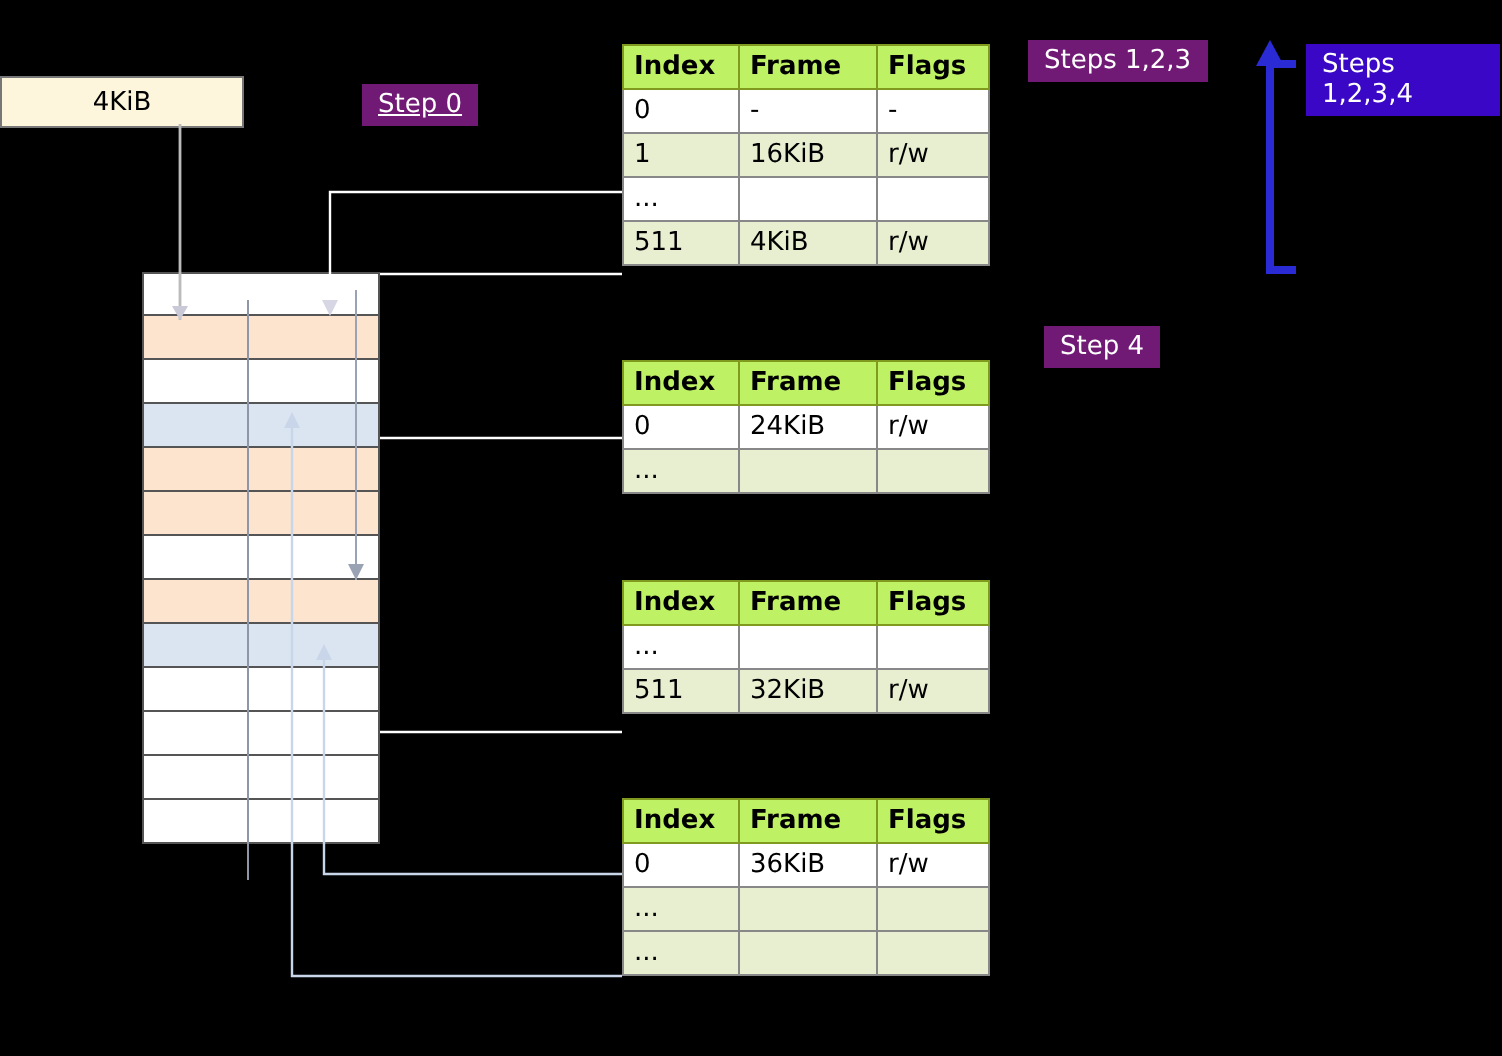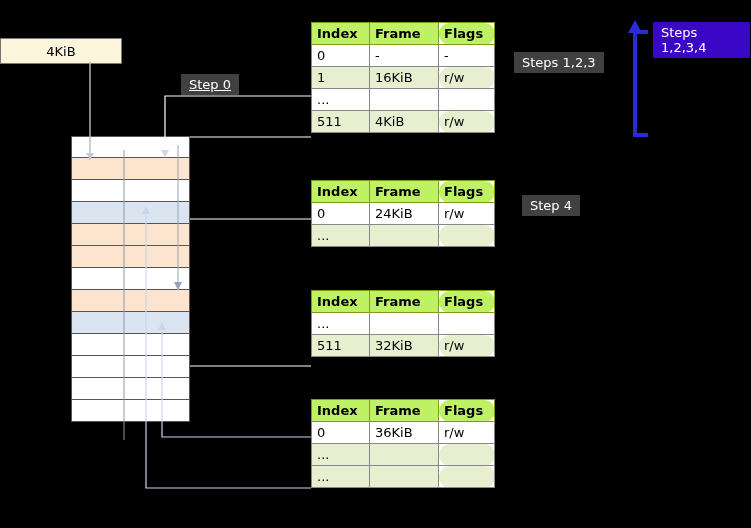--- a/index.html
+++ b/index.html
@@ -19,41 +19,41 @@
     font-weight:normal;
   }
   table.pt thead td{
     background:#bef264;
     color:#000;
     font-weight:bold;
     border:1px solid #7f9a1f;
   }
   td.c0{width:47px;}
   td.c1{width:58px;margin-left:16px;}
-  td.c2{width:45px;border-radius:11px;}
+  td.c2{width:45px;}
   tr.shade td{background:#e8efd0;}
   tr.plain td{background:#ffffff;}
 
   
   .memcol{position:absolute;left:71px;top:136px;width:119px;}
   .memrow{height:22px;box-sizing:border-box;border:1px solid #555;border-top:none;background:#fff;}
   .memrow:first-child{border-top:1px solid #555;}
   .m-orange{background:#fce4cf;}
   .m-blue{background:#dbe5f2;}
   .m-white{background:#ffffff;}
 
   
   .kbox{position:absolute;left:0px;top:38px;width:120px;height:24px;
         background:#fdf6dc;border:1px solid #777;color:#000;font-size:13px;
         display:flex;align-items:center;justify-content:center;}
 
   
   .steplabel{position:absolute;font-size:13px;color:#fff;padding:3px 8px;
              border:1px solid #000;font-weight:normal;}
-  .s-crimson{background:#404040;margin-top:32px;}
+  .s-crimson{background:#701a75;}
   .s-blue{background:#3a07c6;}
 
   svg.overlay{position:absolute;left:0;top:0;width:751px;height:528px;pointer-events:none;}
 </style>
 </head>
 <body>
 
 <div class="kbox">
   <span>4KiB</span>
 </div>

